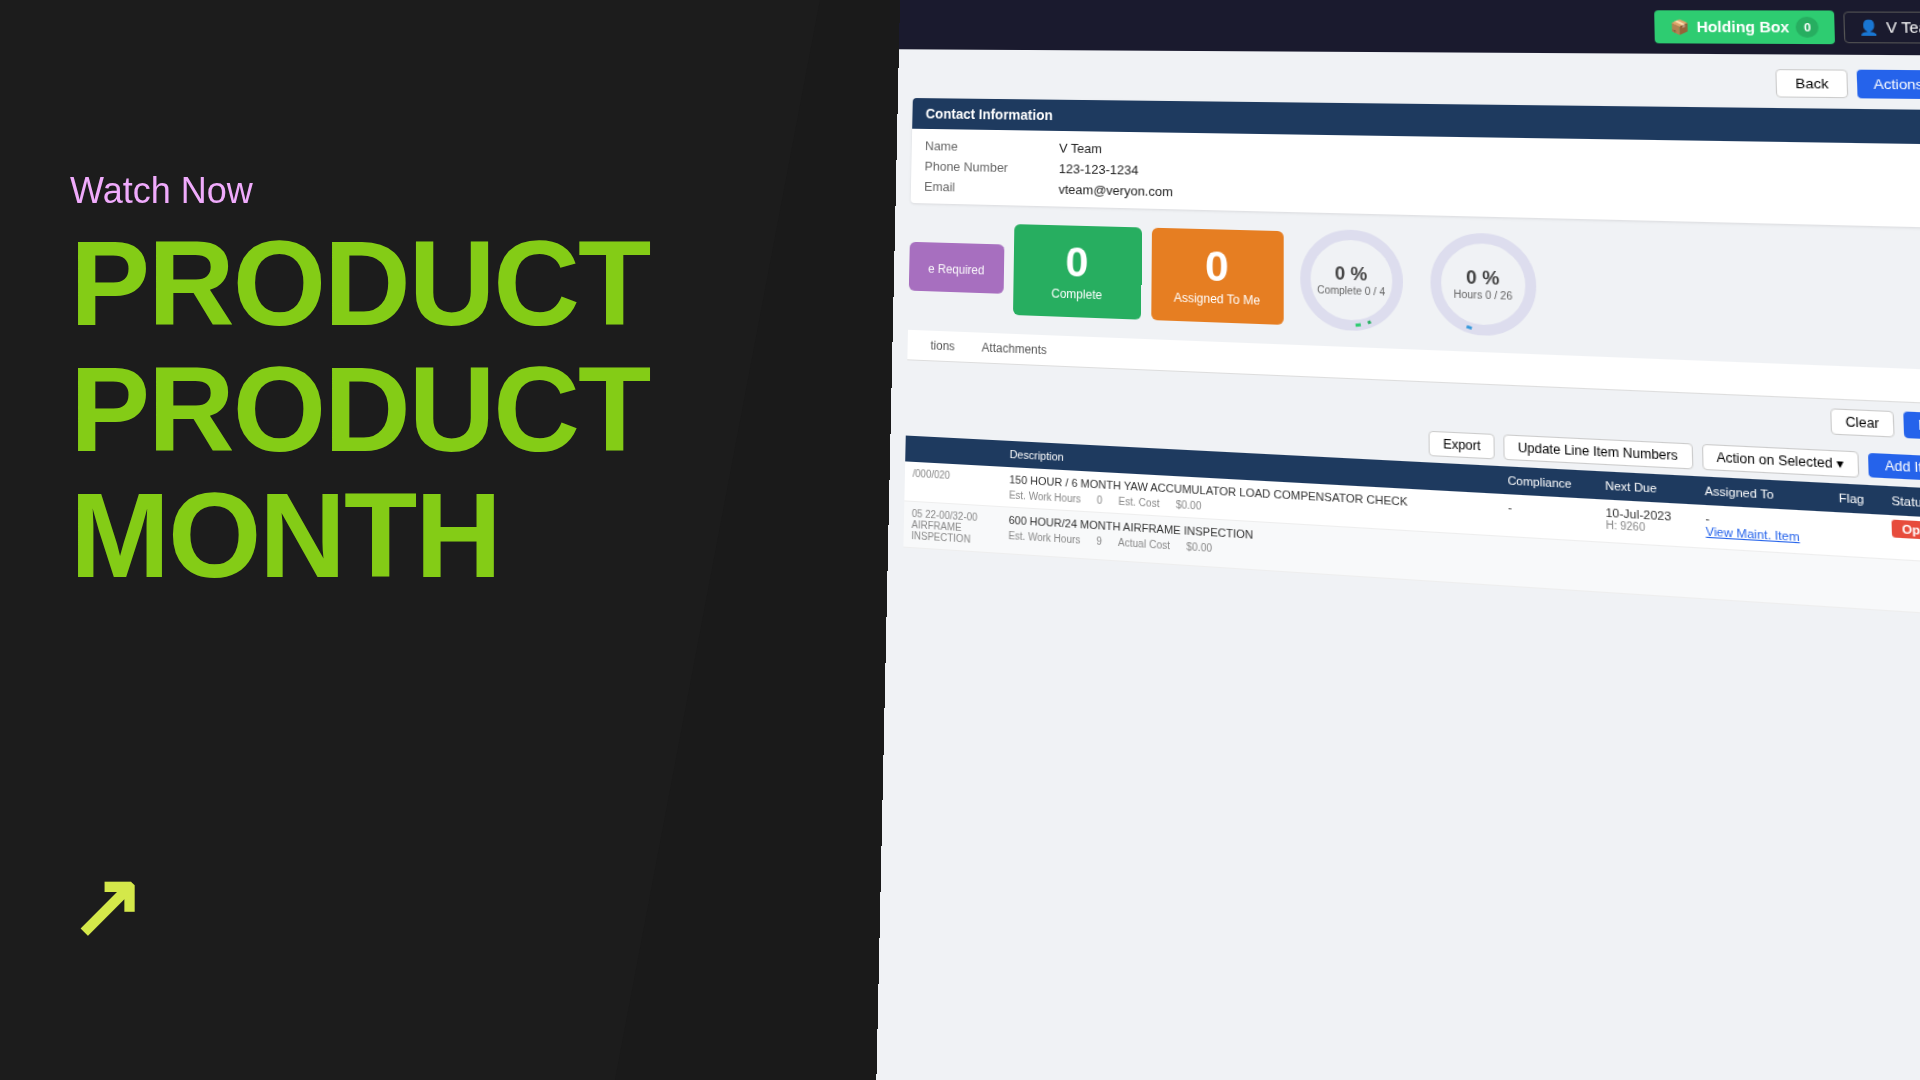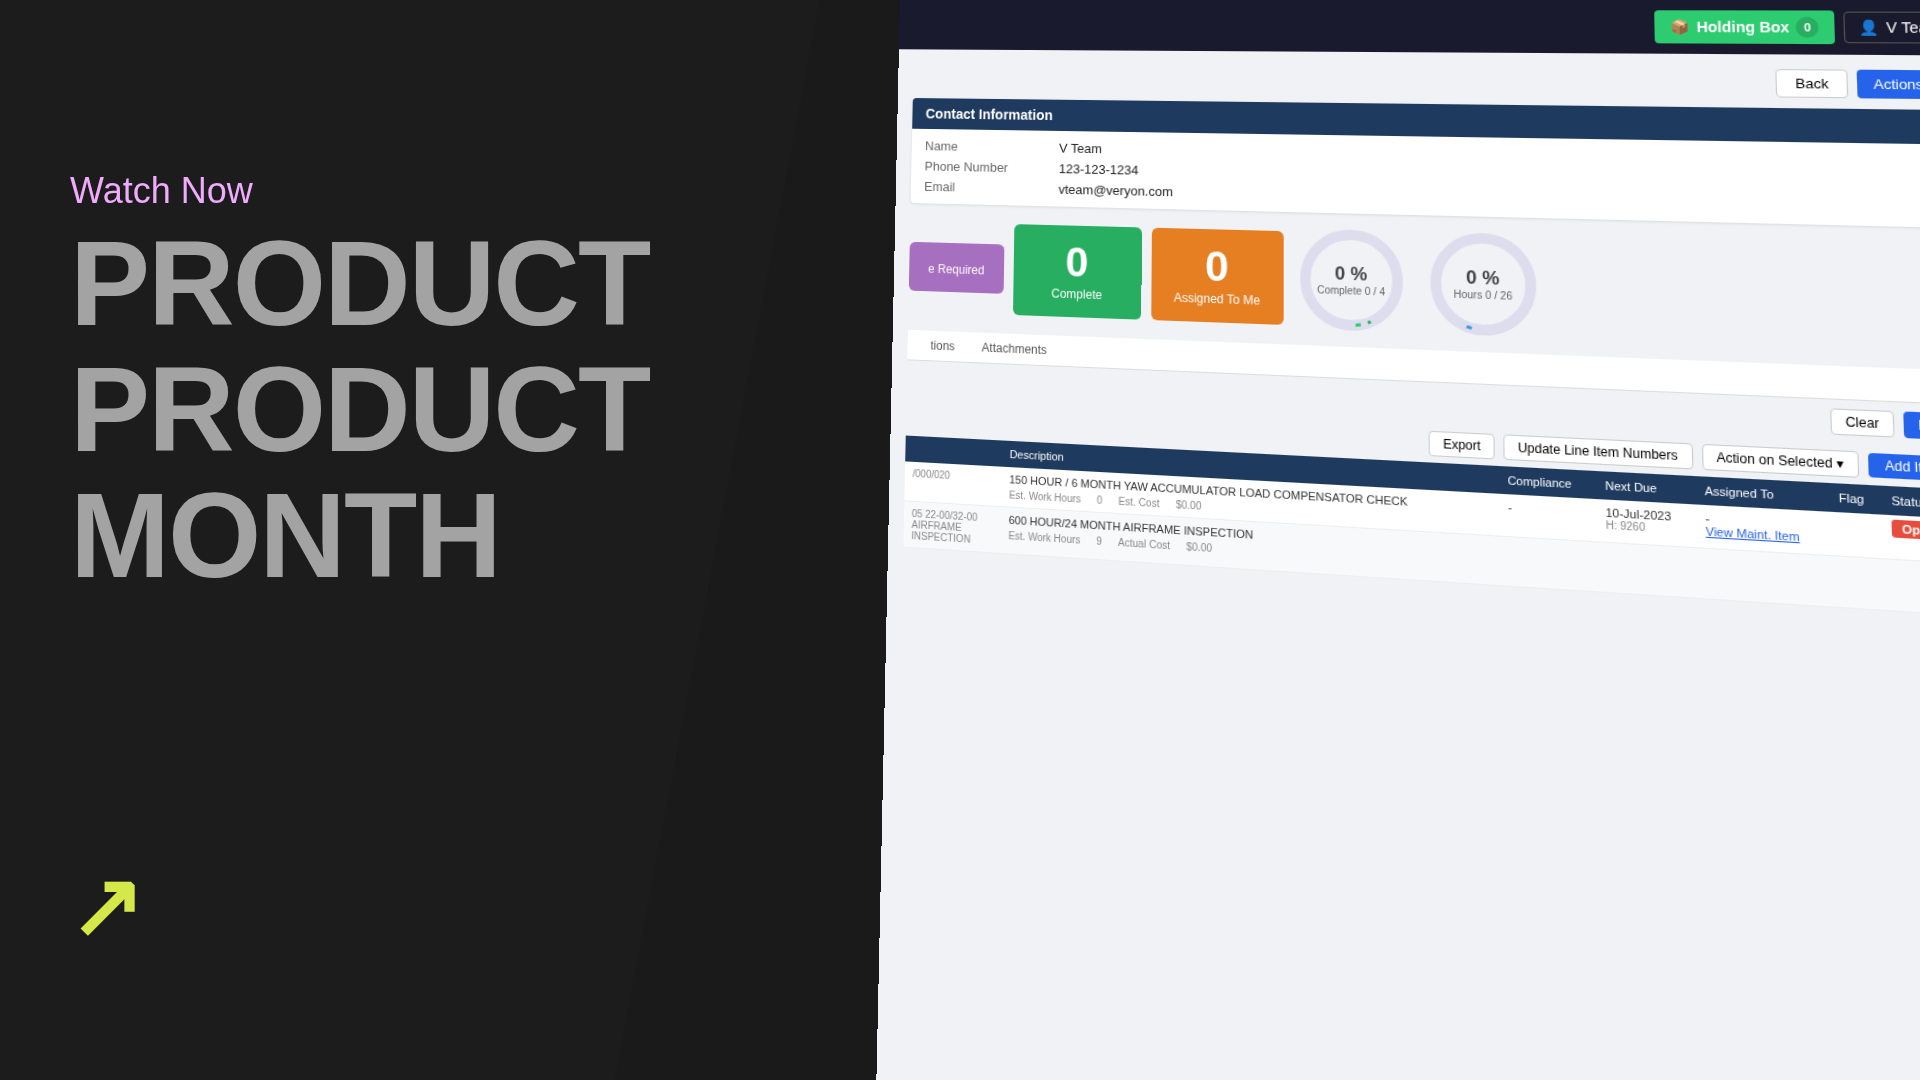--- a/index.html
+++ b/index.html
@@ -20,21 +20,21 @@
       top: 170px; left: 70px;
       color: #f0abfc;
       font-size: 36px;
       font-weight: 400;
       z-index: 3;
     }
 
     .main-title {
       position: absolute;
       top: 220px; left: 70px;
-      color: #a3a3a3;
+      color: #84cc16;
       font-size: 120px;
       font-weight: 900;
       line-height: 1.05;
       z-index: 3;
       letter-spacing: -2px;
     }
 
     .arrow-icon {
       position: absolute;
       bottom: 130px; left: 70px;

